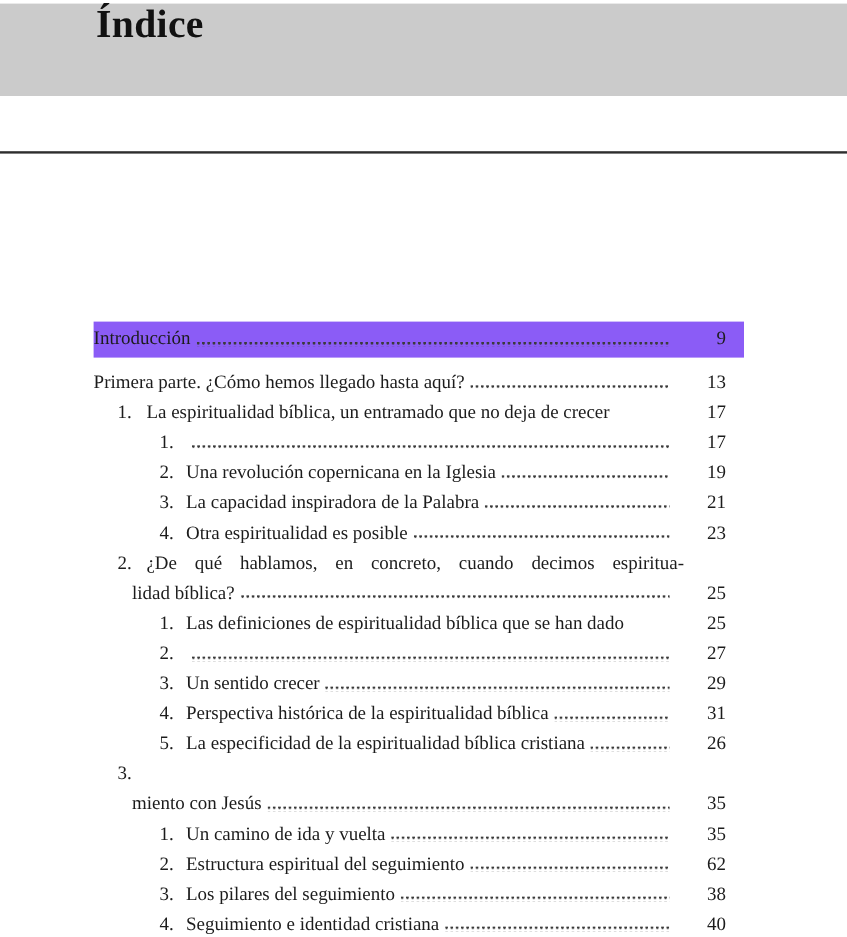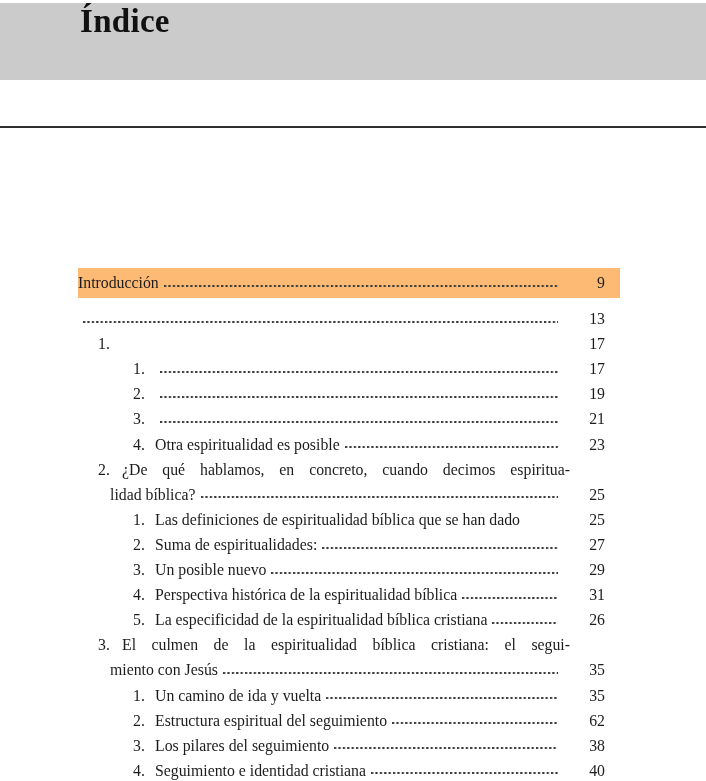--- a/index.html
+++ b/index.html
@@ -65,60 +65,64 @@
     flex-basis: 0;
     min-width: 0;
     margin: 0 0 0 4px;
   }
   .page {
     flex: 0 0 35px;
     padding-right: 15px;
     text-align: right;
   }
   .highlight {
-    background: #fdba74;
+    background: #8b5cf6;
     padding: 2px 0 3px 0;
     margin-bottom: 8px;
   }
 </style>
 </head>
 <body>
 
 <div class="page-root">
   <header class="band">
     <h1>Índice</h1>
   </header>
   <div class="rule"></div>
   <main class="toc">
       <div class="toc-row lvl0 highlight">
         <span class="txt">Introducción</span>
         <span class="leader"></span>
         <span class="page">9</span>
       </div>
       <div class="toc-row lvl0">
+        <span class="txt">Primera parte. ¿Cómo hemos llegado hasta aquí?</span>
         <span class="leader"></span>
         <span class="page">13</span>
       </div>
       <div class="toc-row lvl1">
         <span class="num">1.</span>
+        <span class="txt">La espiritualidad bíblica, un entramado que no deja de crecer</span>
         <span class="leader nodots"></span>
         <span class="page">17</span>
       </div>
       <div class="toc-row lvl2">
         <span class="num">1.</span>
         <span class="leader"></span>
         <span class="page">17</span>
       </div>
       <div class="toc-row lvl2">
         <span class="num">2.</span>
+        <span class="txt">Una revolución copernicana en la Iglesia</span>
         <span class="leader"></span>
         <span class="page">19</span>
       </div>
       <div class="toc-row lvl2">
         <span class="num">3.</span>
+        <span class="txt">La capacidad inspiradora de la Palabra</span>
         <span class="leader"></span>
         <span class="page">21</span>
       </div>
       <div class="toc-row lvl2">
         <span class="num">4.</span>
         <span class="txt">Otra espiritualidad es posible</span>
         <span class="leader"></span>
         <span class="page">23</span>
       </div>
       <div class="toc-row lvl1 justify">
@@ -131,45 +135,43 @@
         <span class="page">25</span>
       </div>
       <div class="toc-row lvl2">
         <span class="num">1.</span>
         <span class="txt">Las definiciones de espiritualidad bíblica que se han dado</span>
         <span class="leader nodots"></span>
         <span class="page">25</span>
       </div>
       <div class="toc-row lvl2">
         <span class="num">2.</span>
-        <span class="txt">Suma de espiritualidades:</span>
         <span class="leader"></span>
         <span class="page">27</span>
       </div>
       <div class="toc-row lvl2">
         <span class="num">3.</span>
-        <span class="txt">Un posible nuevo</span>
+        <span class="txt">Un sentido crecer</span>
         <span class="leader"></span>
         <span class="page">29</span>
       </div>
       <div class="toc-row lvl2">
         <span class="num">4.</span>
         <span class="txt">Perspectiva histórica de la espiritualidad bíblica</span>
         <span class="leader"></span>
         <span class="page">31</span>
       </div>
       <div class="toc-row lvl2">
         <span class="num">5.</span>
         <span class="txt">La especificidad de la espiritualidad bíblica cristiana</span>
         <span class="leader"></span>
         <span class="page">26</span>
       </div>
       <div class="toc-row lvl1 justify">
         <span class="num">3.</span>
-        <span class="txt">El culmen de la espiritualidad bíblica cristiana: el segui-</span>
       </div>
       <div class="toc-row lvl1 cont">
         <span class="txt">miento con Jesús</span>
         <span class="leader"></span>
         <span class="page">35</span>
       </div>
       <div class="toc-row lvl2">
         <span class="num">1.</span>
         <span class="txt">Un camino de ida y vuelta</span>
         <span class="leader"></span>

